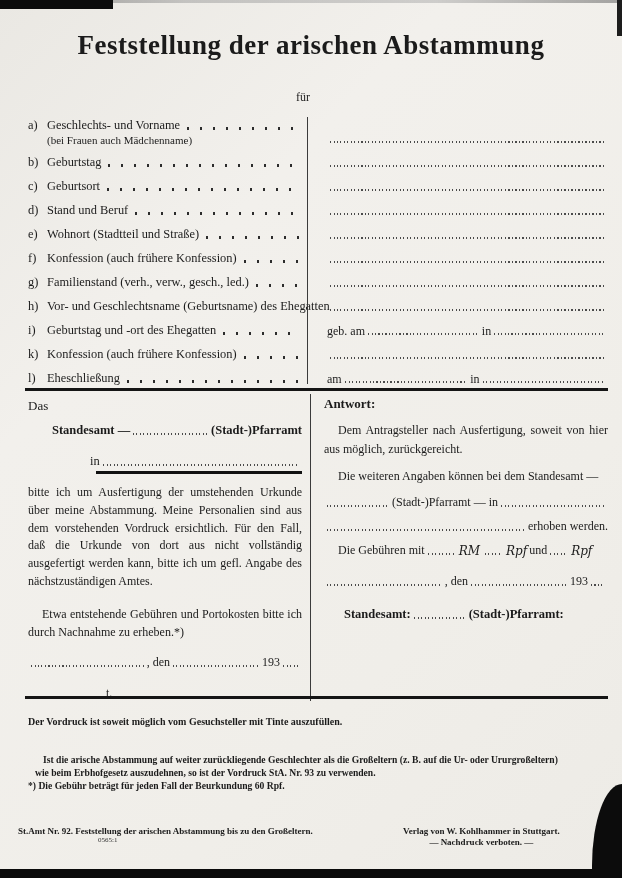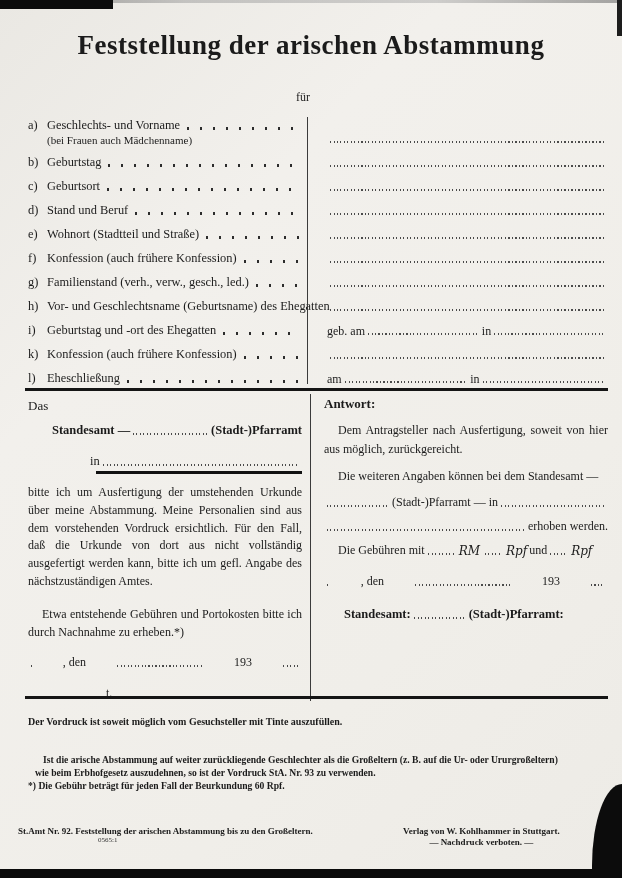--- a/index.html
+++ b/index.html
@@ -45,21 +45,21 @@
   
   .lower{position:absolute;top:394px;left:28px;width:580px;display:flex;}
   .lcol{width:282px;box-sizing:border-box;padding-right:8px;}
   .rcol{width:298px;box-sizing:border-box;border-left:1px solid #3b3b3b;padding-left:13px;min-height:268px;}
   .das{font-size:13px;margin-top:4px;}
   .sa-line{display:flex;align-items:flex-end;font-weight:bold;font-size:12.5px;margin-top:9px;padding-left:24px;white-space:nowrap;}
   .in-line{display:flex;align-items:flex-end;margin-top:16px;padding-left:62px;font-size:12.5px;}
   .in-rule{height:3px;background:#111;margin:2px 0 0 68px;}
   .p1{margin-top:10px;text-align:justify;font-size:12px;line-height:17.8px;}
   .p2{text-align:justify;font-size:12px;line-height:17.8px;text-indent:14px;margin-top:15px;}
-  .date-line{display:flex;align-items:flex-end;margin-top:14px;font-size:12px;white-space:nowrap;gap:28px;}
+  .date-line{display:flex;align-items:flex-end;margin-top:14px;font-size:12px;white-space:nowrap;}
   .sig-line{display:flex;align-items:flex-end;margin-top:16px;padding-left:78px;font-size:12px;}
   .antwort{font-weight:bold;font-size:13px;margin-top:2px;}
   .ra1{margin-top:9px;text-align:justify;text-indent:14px;font-size:12px;line-height:19px;}
   .ra2a{margin-top:8px;text-indent:14px;font-size:12px;line-height:19px;}
   .flexline{display:flex;align-items:flex-end;font-size:12px;margin-top:9px;white-space:nowrap;}
   .fees2{font-size:12px;margin-top:6px;}
   .rsig{display:flex;align-items:flex-end;font-weight:bold;font-size:12.5px;margin-top:18px;padding-left:20px;white-space:nowrap;}
   .rm{font-style:italic;font-family:"DejaVu Serif",serif;padding:0 2px;line-height:1.1;}
 
   .instruction{position:absolute;top:716px;left:28px;font-weight:bold;font-size:10px;}

